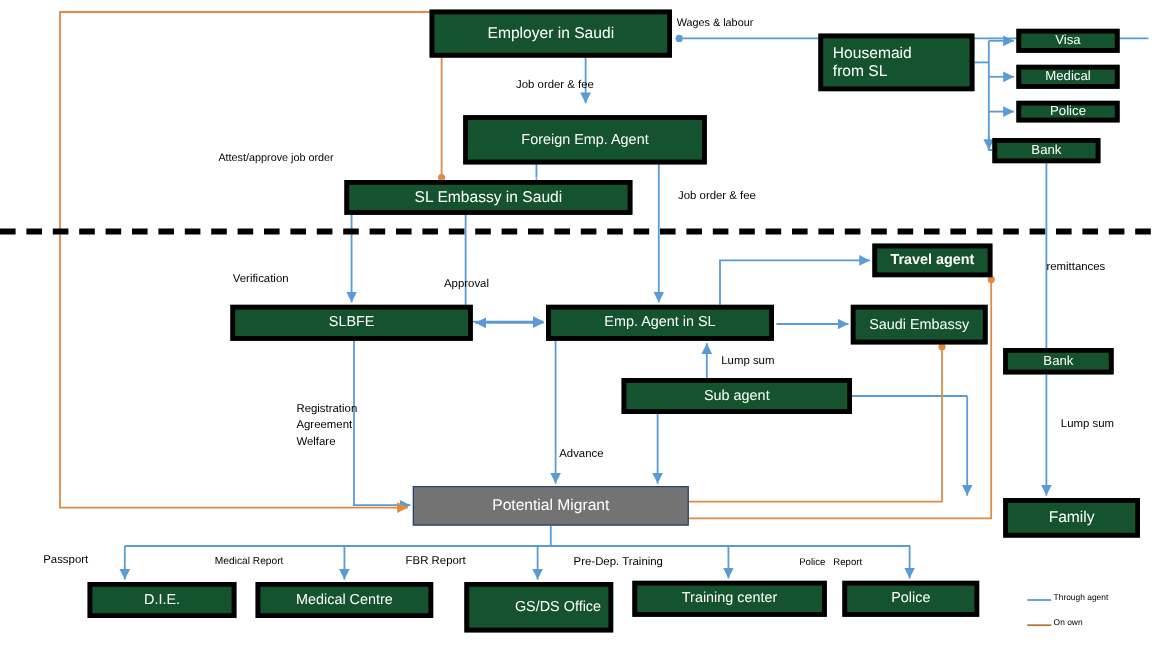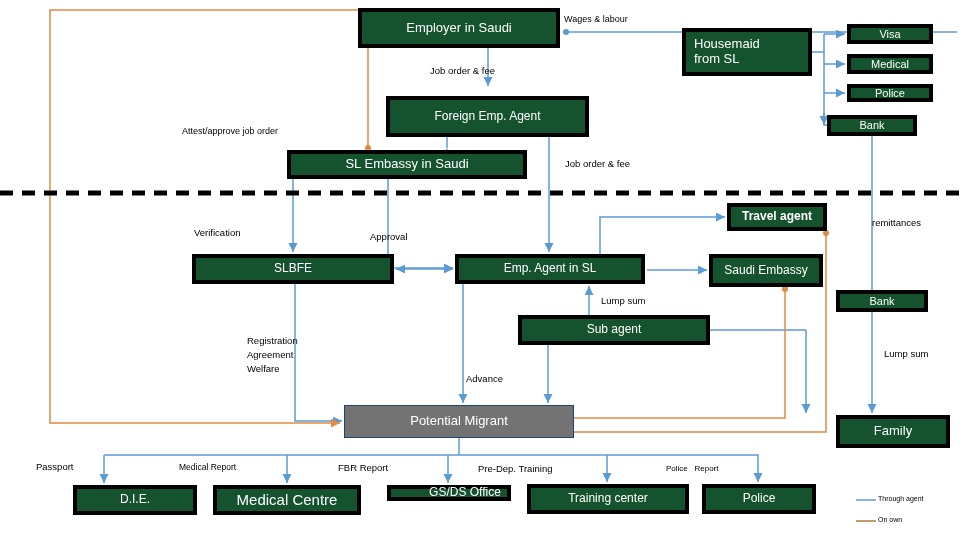--- a/index.html
+++ b/index.html
@@ -220,25 +220,25 @@
   </div>
 
   <div class="node" style="left:73px;top:485px;width:124px;height:30px;font-size:12px;">
     <span>D.I.E.</span>
   </div>
 
   <div class="node" style="left:836px;top:415px;width:114px;height:33px;font-size:13px;">
     <span>Family</span>
   </div>
 
-  <div class="node" style="left:213px;top:485px;width:148px;height:30px;font-size:15px;">
+  <div class="node" style="left:213px;top:485px;width:148px;height:30px;font-size:12px;">
     <span>Medical Centre</span>
   </div>
 
-  <div class="node" style="left:387px;top:485px;width:124px;height:16px;font-size:12px;padding-left:32px;">
+  <div class="node" style="left:387px;top:485px;width:124px;height:42px;font-size:12px;padding-left:32px;">
     <span>GS/DS Office</span>
   </div>
 
   <div class="node" style="left:527px;top:484px;width:162px;height:30px;font-size:12px;">
     <span>Training center</span>
   </div>
 
   <div class="node" style="left:702px;top:484px;width:114px;height:30px;font-size:12px;">
     <span>Police</span>
   </div>

